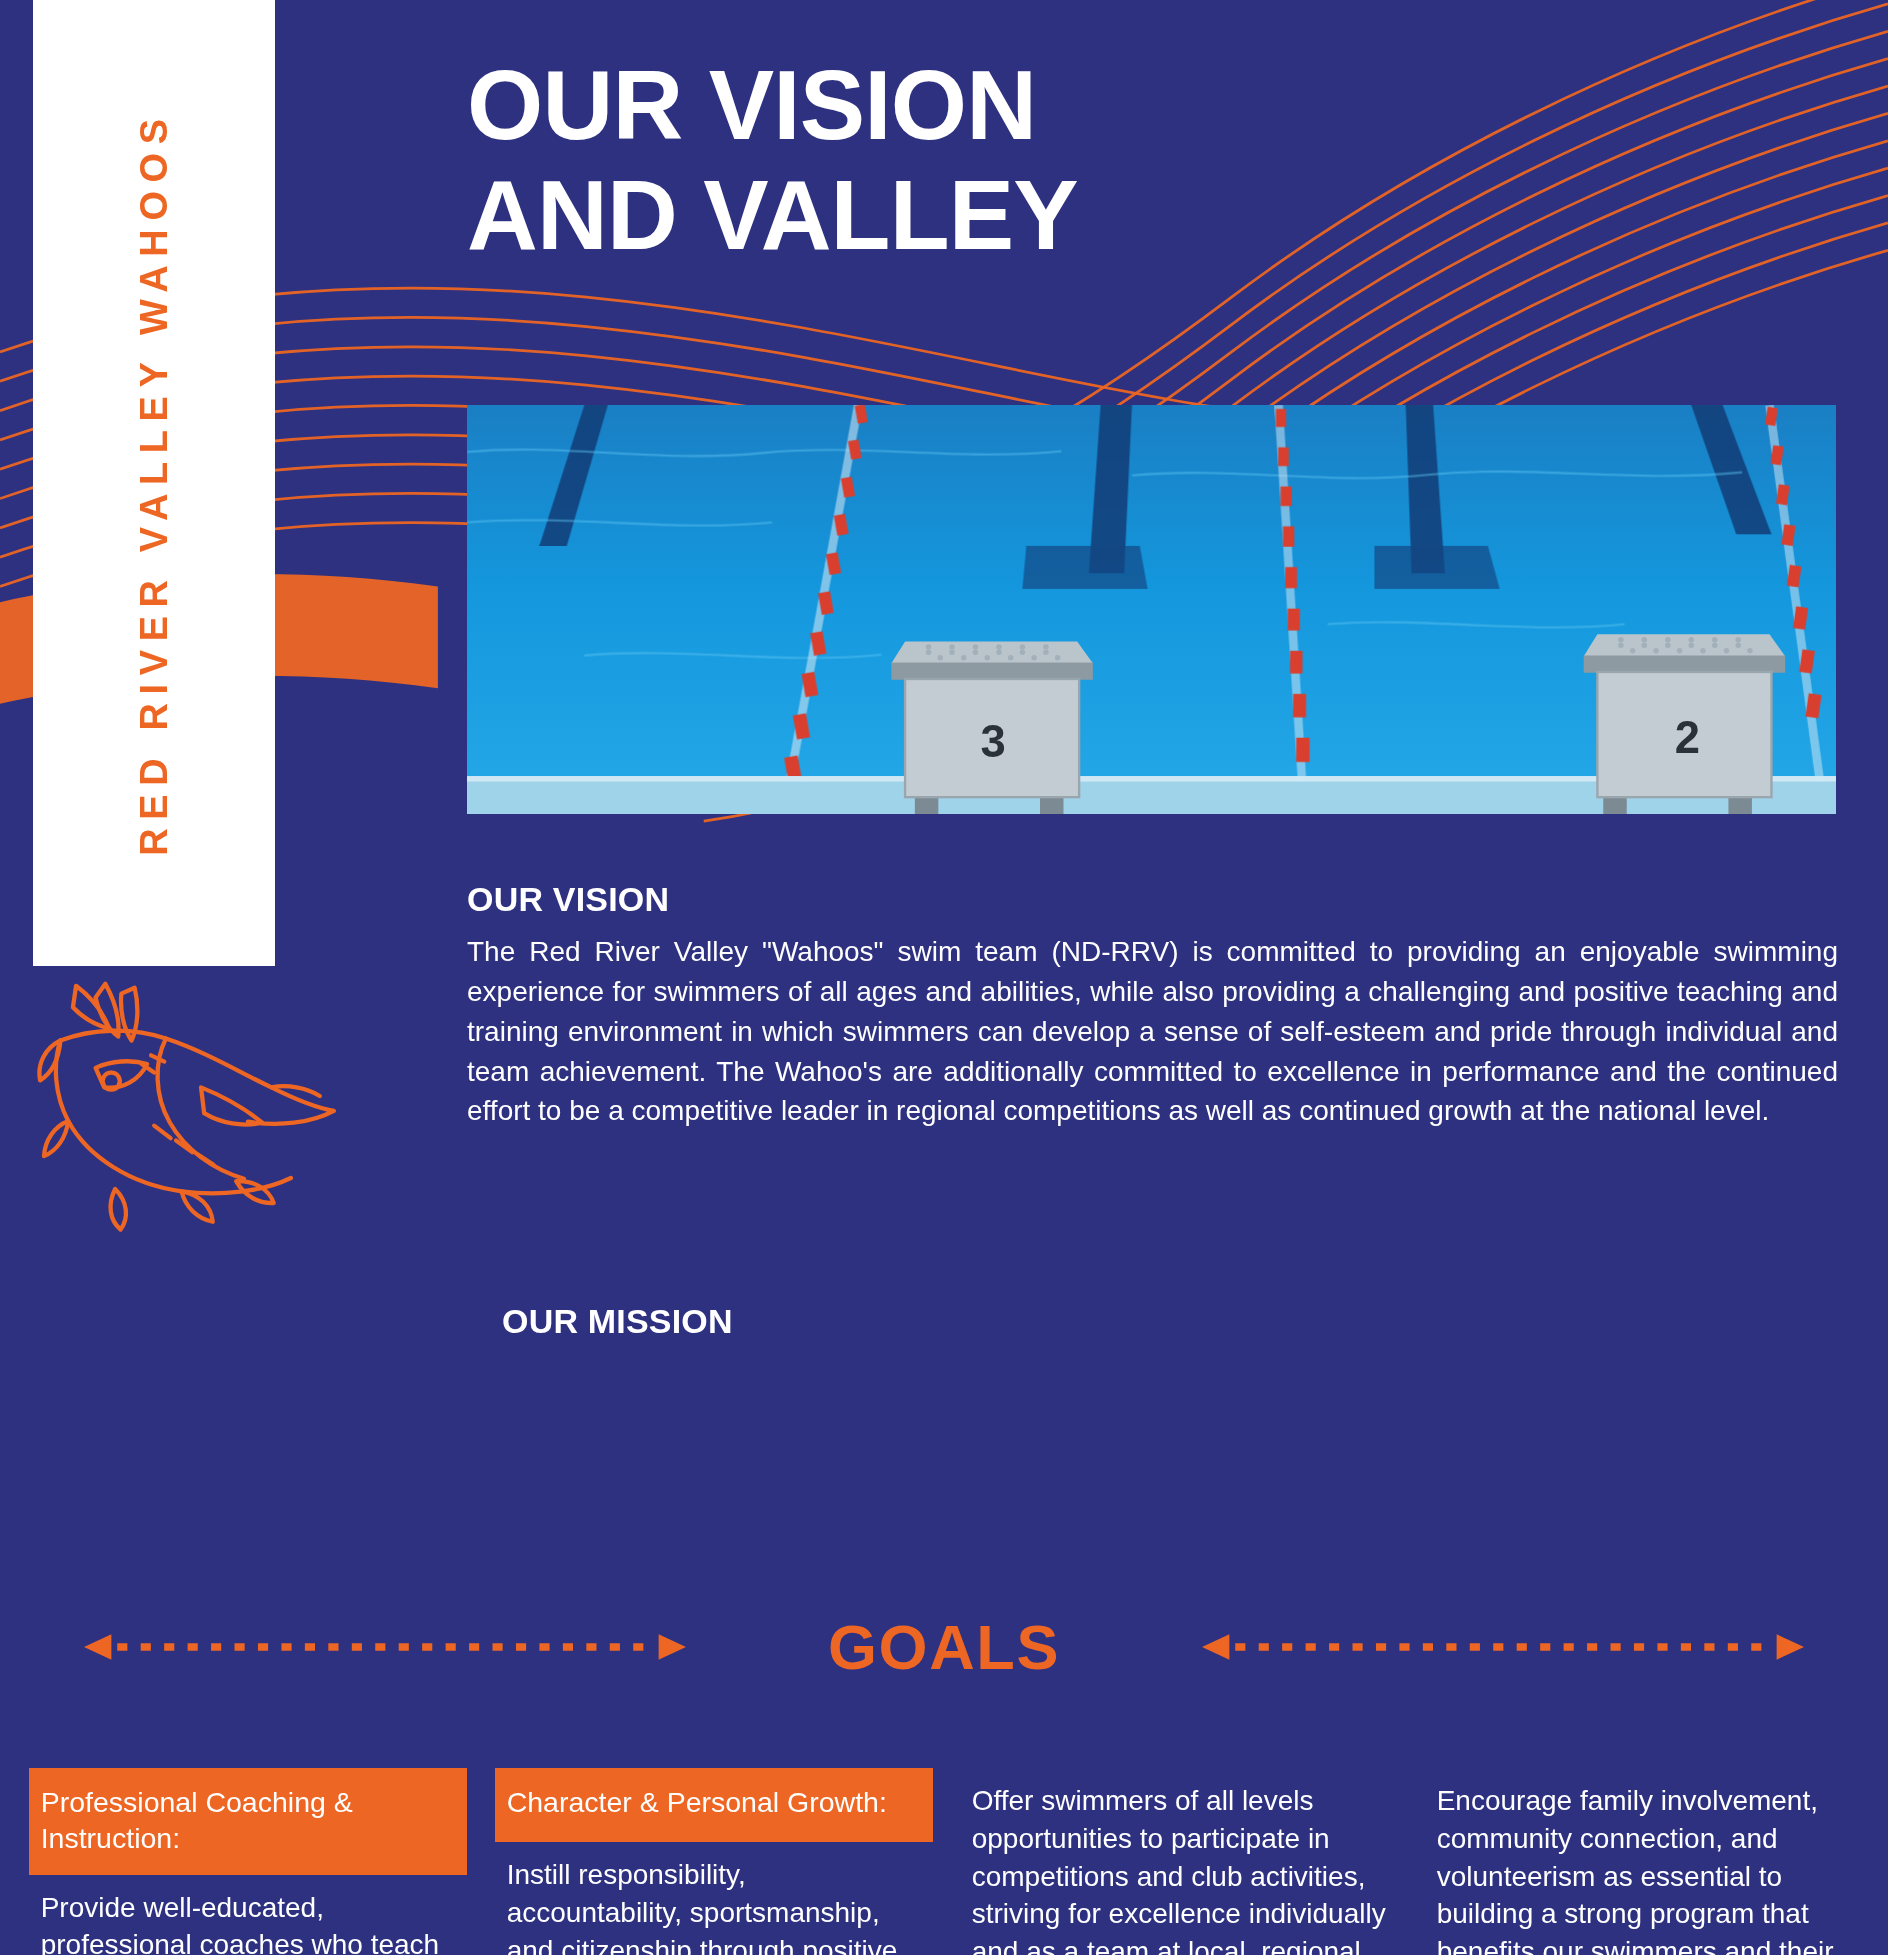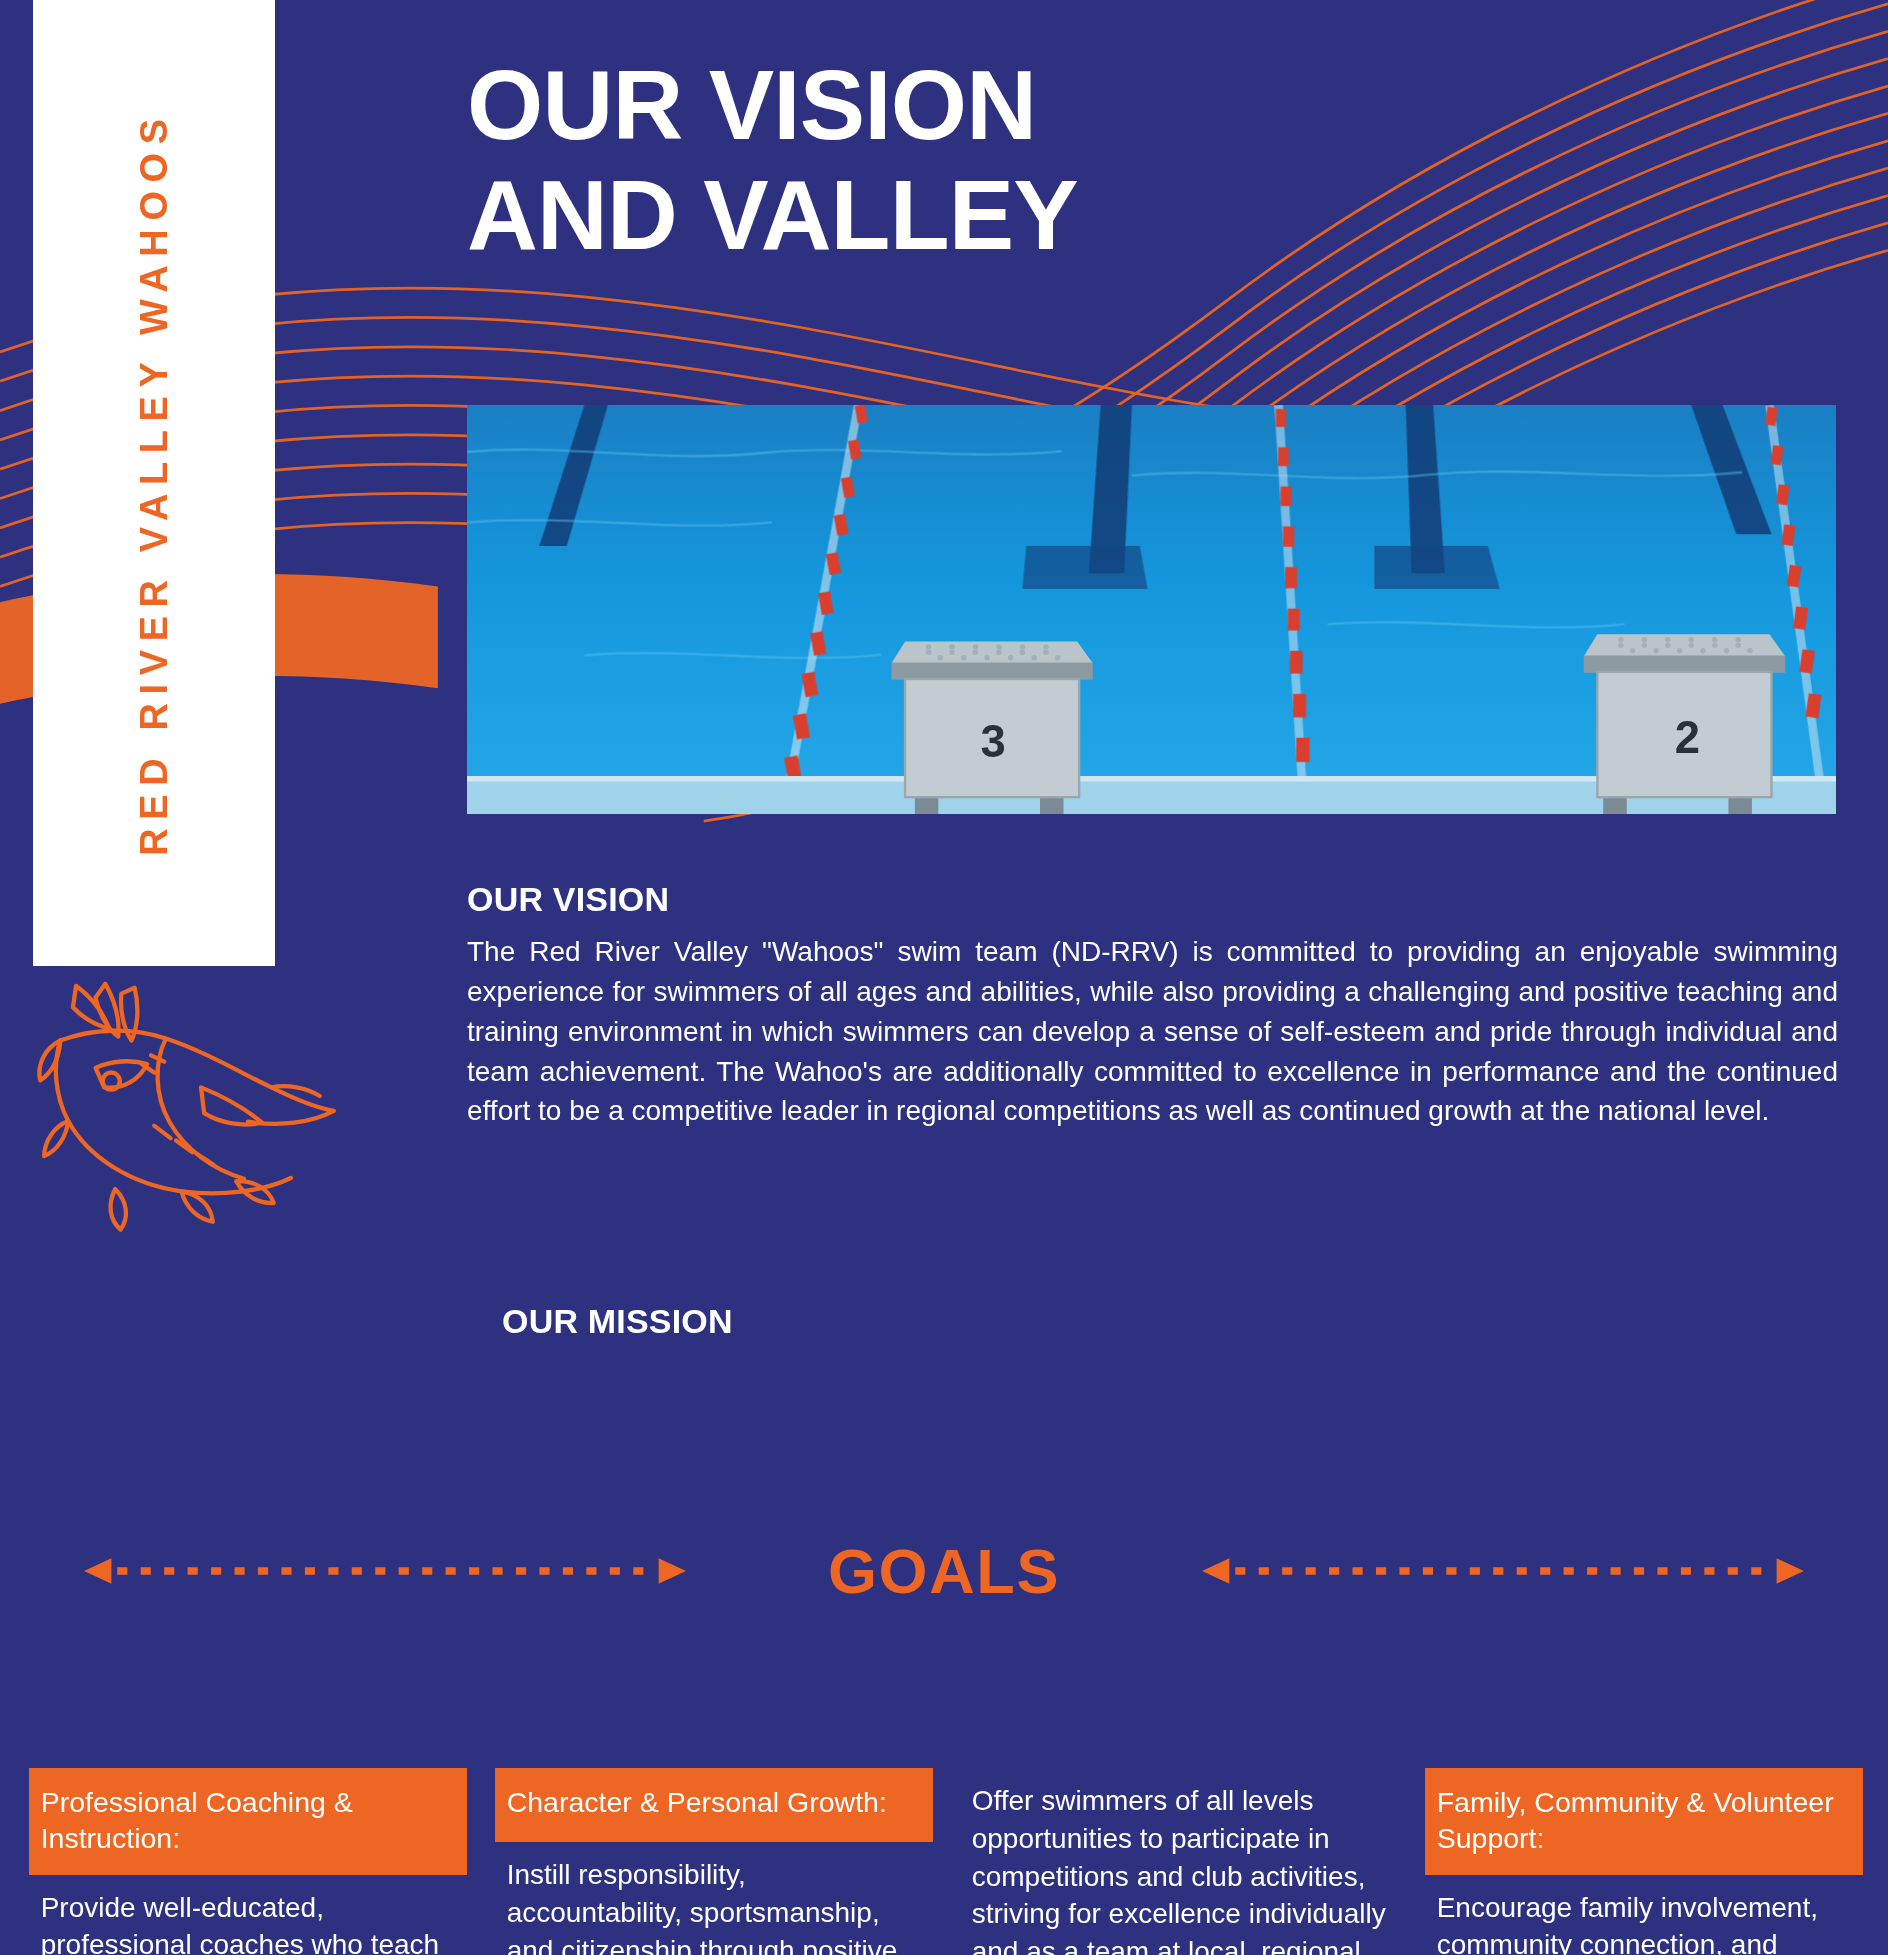--- a/index.html
+++ b/index.html
@@ -106,21 +106,21 @@
     text-align: justify;
     text-justify: inter-word;
   }
   #vision-section { top: 880px; }
   #mission-section { top: 1302px; margin-left: 35px; }
 
   
   .goals-row {
     position: absolute;
     left: 0;
-    top: 1524px;
+    top: 1600px;
     width: 1888px;
     height: 94px;
     z-index: 8;
   }
   .goals-title {
     position: absolute;
     left: 50%;
     top: 50%;
     transform: translate(-50%, -50%);
     color: #ed6623;
@@ -405,17 +405,16 @@
     <div class="goal-body">Provide well-educated, professional coaches who teach the skills of competitive swimming while fostering positive training habits and a supportive environment.</div>
   </div>
   <div class="goal-col">
     <div class="goal-head">Character &amp; Personal Growth:</div>
     <div class="goal-body">Instill responsibility, accountability, sportsmanship, and citizenship through positive reinforcement, recognition, and the pursuit of individual goals.</div>
   </div>
   <div class="goal-col">
     <div class="goal-body">Offer swimmers of all levels opportunities to participate in competitions and club activities, striving for excellence individually and as a team at local, regional, and national levels.</div>
   </div>
   <div class="goal-col">
-    <div class="goal-head">Family, Community &amp; Volunteer Support:</div>
     <div class="goal-body">Encourage family involvement, community connection, and volunteerism as essential to building a strong program that benefits our swimmers and their future.</div>
   </div>
 </div>
 
 
 </body></html>

